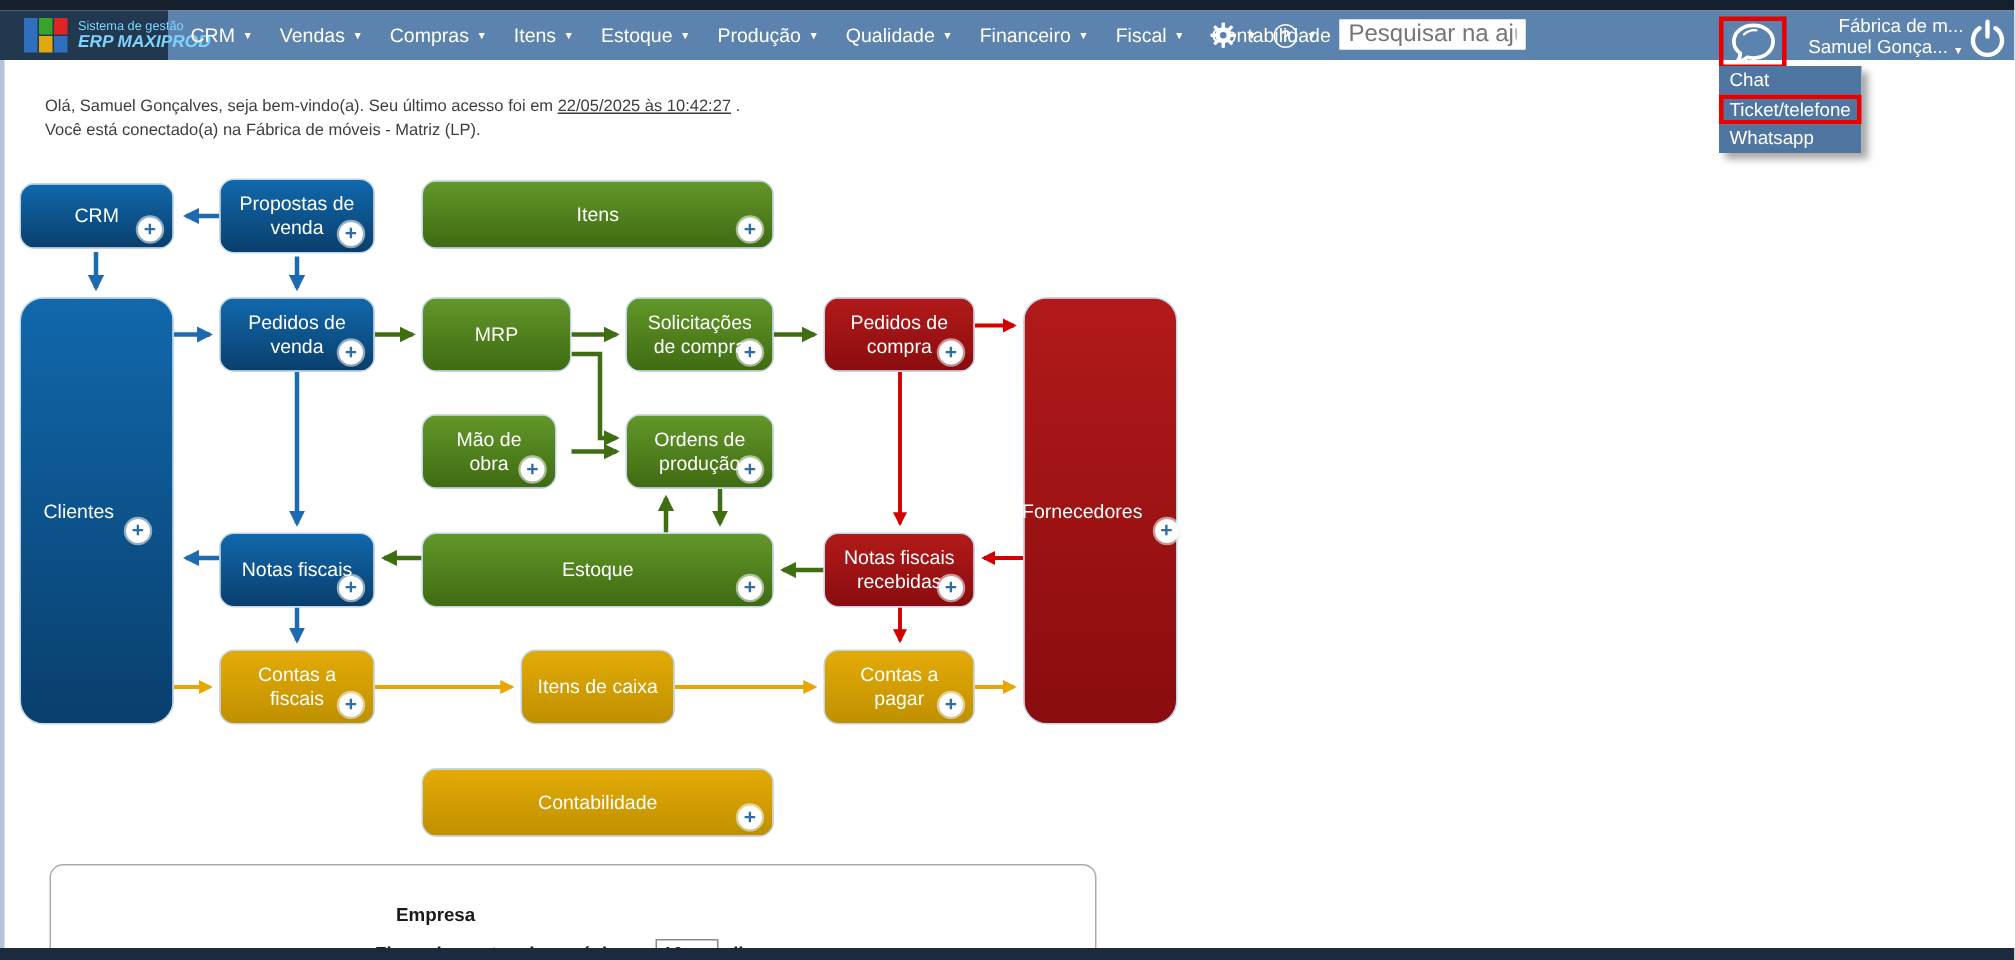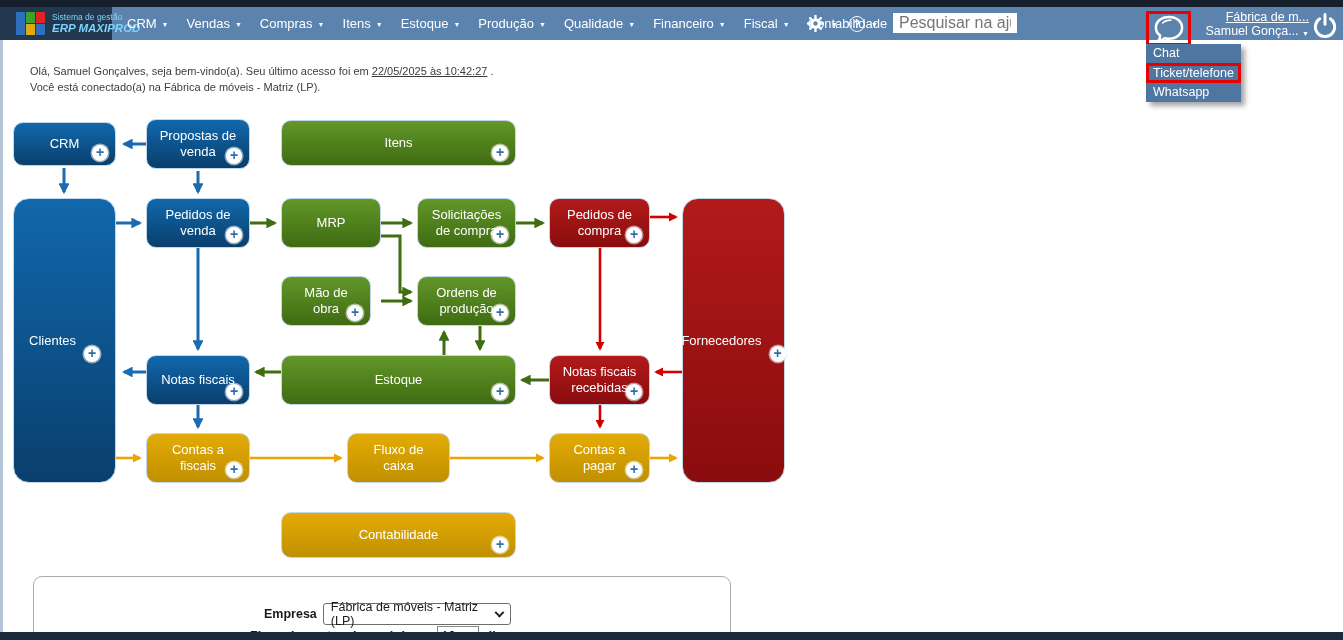--- a/index.html
+++ b/index.html
@@ -31,21 +31,21 @@
   .help-menu { position:absolute; left:849px; top:0; height:33px; display:flex; align-items:center; gap:6px; color:#fff; }
   .help-circle { width:16px; height:16px; border:1.5px solid #fff; border-radius:50%;
                  display:flex; align-items:center; justify-content:center; font-size:10.5px; font-weight:bold; color:#fff; }
   .search-box { position:absolute; left:893px; top:6px; }
   .search-box input { width:124px; height:20px; border:1px solid #fff; font-size:16px; padding:0 5px; color:#555;
                       font-family:"Liberation Sans", sans-serif; outline:none; }
 
   .chat-btn { position:absolute; left:1146px; top:4px; width:45px; height:35px; border:3px solid #e60000;
               display:flex; align-items:center; justify-content:center; cursor:pointer; }
   .user-block { position:absolute; left:1197px; top:3px; width:112px; text-align:right; color:#fff; line-height:14px; }
-  .company-link { font-size:12.5px; text-decoration:underline; white-space:nowrap; cursor:pointer; }
+  .company-link { font-size:12.5px; white-space:nowrap; cursor:pointer; }
   .user-link { font-size:12.5px; white-space:nowrap; cursor:pointer; }
   .power-btn { position:absolute; left:1311px; top:5px; width:28px; height:28px; cursor:pointer; }
 
   
   .overlay-menu { position:absolute; left:1146px; top:44px; width:95px; z-index:50;
                   box-shadow:4px 4px 5px rgba(0,0,0,.35); }
   .overlay-item { background:#4e76a0; color:#fff; font-size:12.5px; padding:2px 7px 3px; cursor:pointer; }
   .overlay-item.hl { border:3px solid #e60000; padding:0 4px 0; }
 
   
@@ -324,40 +324,36 @@
 <div class="node red" style="left:549px;top:355px;width:101px;height:50px">
     <span class="nlabel">Notas fiscais recebidas</span>
     <span class="plus">+</span>
   </div>
 
 <div class="node yellow" style="left:146px;top:433px;width:104px;height:50px">
     <span class="nlabel">Contas a fiscais</span>
     <span class="plus">+</span>
   </div>
 <div class="node yellow" style="left:347px;top:433px;width:103px;height:50px">
-    <span class="nlabel">Fluxo de caixa</span>
+    <span class="nlabel">Itens de caixa</span>
   </div>
 <div class="node yellow" style="left:549px;top:433px;width:101px;height:50px">
     <span class="nlabel">Contas a pagar</span>
     <span class="plus">+</span>
   </div>
 
 <div class="node yellow" style="left:281px;top:512px;width:235px;height:46px">
     <span class="nlabel">Contabilidade</span>
     <span class="plus">+</span>
   </div>
 
 <div class="bottom-panel"></div>
 
 <div class="empresa-row">
   <span class="lbl">Empresa</span>
-  <div class="fake-select">
-    <span>Fábrica de móveis - Matriz (LP)</span>
-    <span class="chev"></span>
-  </div>
 </div>
 
 <div class="days-row">
   <span class="lbl">Fluxo de contas dos próximos</span>
   <input type="text" value="10" style="">
   <span class="suffix">dias</span>
 </div>
 
 <div class="win-edge-bottom"></div>
 

